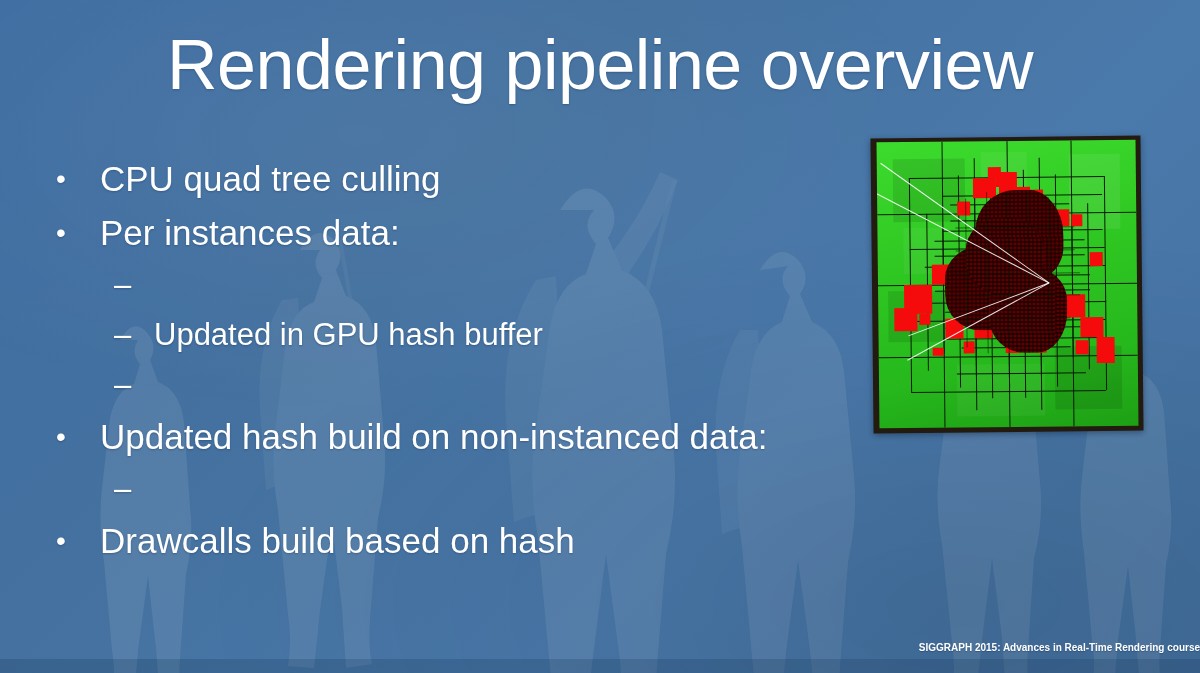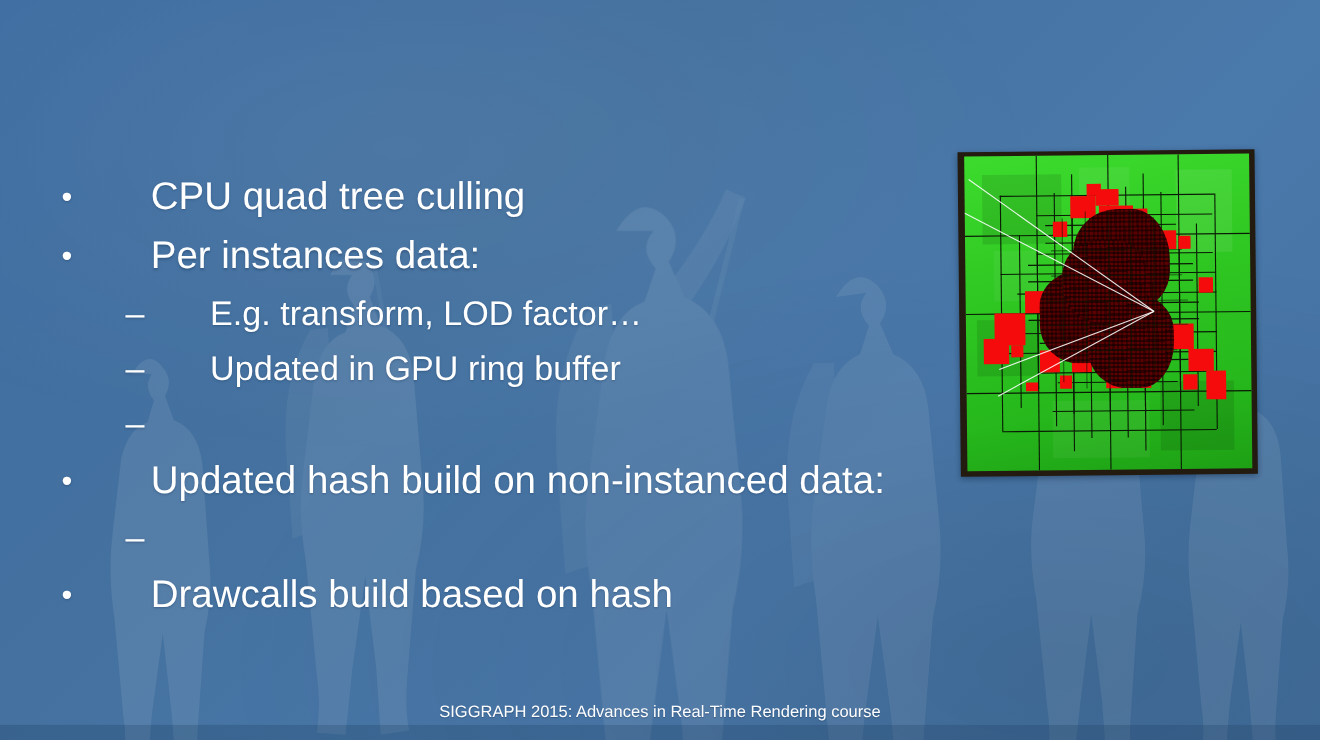--- a/index.html
+++ b/index.html
@@ -78,21 +78,21 @@
   .row.lvl1 > .marker {
     width: 44px;
     font-size: 28px;
     line-height: 54px;
   }
   .row.lvl2 > .marker {
     width: 40px;
     font-size: 31px;
     line-height: 50px;
   }
-  .row-text { flex: 1 1 auto; white-space: nowrap; margin-left: 37px; }
+  .row-text { flex: 1 1 auto; white-space: nowrap; }
 
   
   #figure {
     position: absolute;
     left: 872px;
     top: 137px;
     width: 270px;
     height: 295px;
     background: #231a10;
     padding: 4px 5px 5px 6px;
@@ -148,25 +148,26 @@
     right: 0;
     bottom: 0;
     height: 14px;
     background: rgba(20,48,82,0.22);
   }
   #footer-text {
     position: absolute;
     left: 0;
     right: 0;
     bottom: 14px;
-    text-align: center;
+    text-align: right;
     color: #ffffff;
-    font-size: 15px;
+    font-size: 10px;
     line-height: 22px;
     text-shadow: 0 1px 1px rgba(20,45,80,0.4);
+    font-weight: bold;
   }
 </style>
 </head>
 <body>
 
 <div id="slide">
 
   <svg id="bg-figures" viewBox="0 0 1200 673" preserveAspectRatio="xMidYMid slice">
     <g fill="#ffffff" opacity="0.55">
 
@@ -199,41 +200,41 @@
       <path d="M120 340 q14 -24 28 -6 q10 12 2 26 l8 22 q22 8 26 40 l6 84 q4 34 -4 68
                l-6 84 q-2 24 2 36 l-22 4 l-4 -50 l-8 -72 l-10 74 l-4 48 l-22 -2
                q4 -22 0 -46 l-8 -88 q-6 -40 -2 -74 l8 -70 q6 -28 24 -34 l6 -20 q-10 -12 -2 -24z"></path>
 
       <rect x="672" y="180" width="5" height="200" transform="rotate(14 672 180)" opacity="0.6"></rect>
       <rect x="338" y="240" width="4" height="170" transform="rotate(-10 338 240)" opacity="0.5"></rect>
     </g>
   </svg>
   <div id="bg-vignette"></div>
 
+  <div id="title">Rendering pipeline overview</div>
 
   <div id="bullets">
 
     <div class="row lvl1">
       <span class="marker">•</span>
       <span class="row-text">CPU quad tree culling</span>
     </div>
 
     <div class="row lvl1">
       <span class="marker">•</span>
       <span class="row-text">Per instances data:</span>
     </div>
 
     <div class="row lvl2">
       <span class="marker">–</span>
-      <span class="row-text">E.g. transform, LOD factor…</span>
     </div>
 
     <div class="row lvl2">
       <span class="marker">–</span>
-      <span class="row-text">Updated in GPU ring buffer</span>
+      <span class="row-text">Updated in GPU hash buffer</span>
     </div>
 
     <div class="row lvl2">
       <span class="marker">–</span>
     </div>
 
     <div class="row lvl1">
       <span class="marker">•</span>
       <span class="row-text">Updated hash build on non-instanced data:</span>
     </div>

